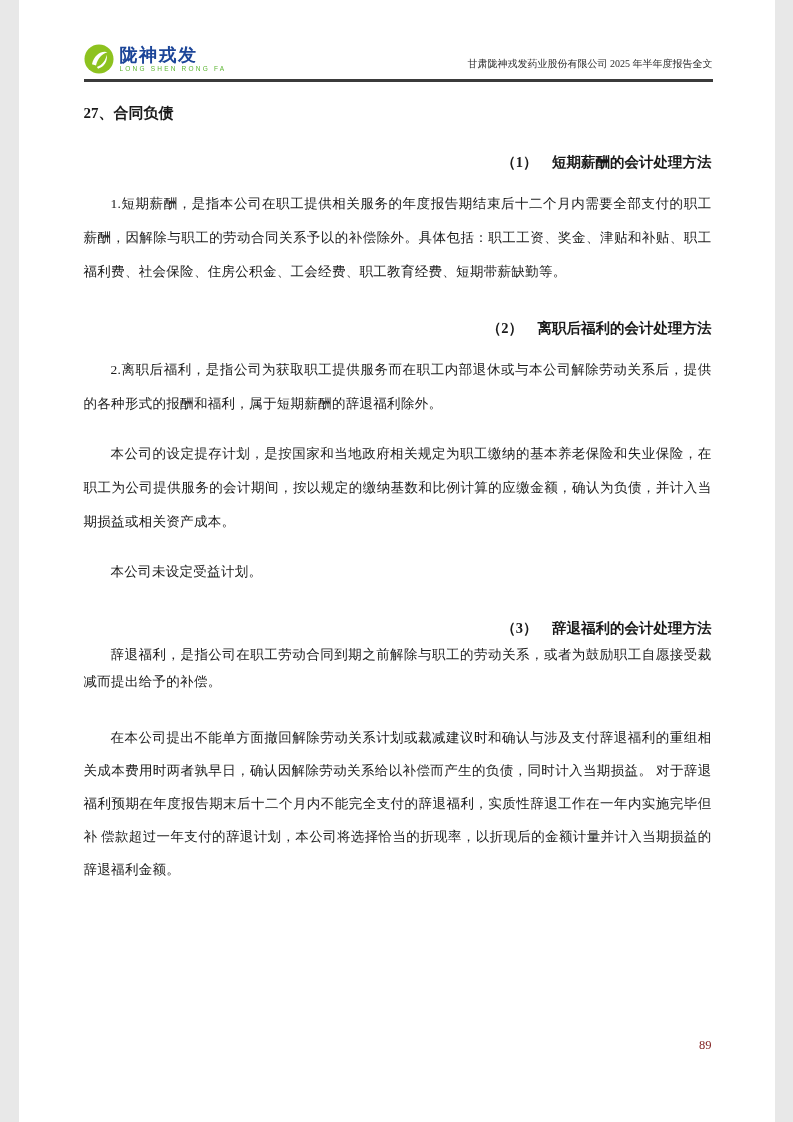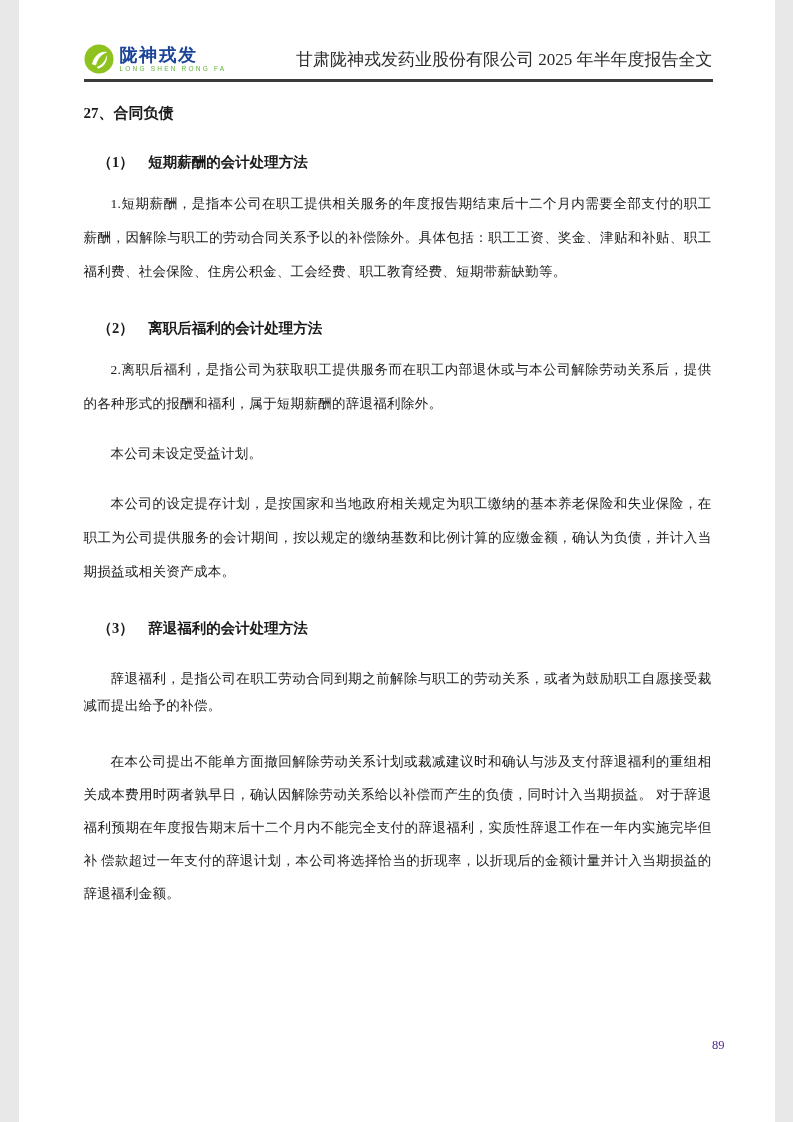--- a/index.html
+++ b/index.html
@@ -47,59 +47,60 @@
   }
   .logo-en {
     margin-top: 2px;
     font-size: 6.5px;
     color: #5cb531;
     letter-spacing: 2.2px;
     font-family: "Liberation Sans", "DejaVu Sans", sans-serif;
     white-space: nowrap;
   }
   .doc-title {
-    font-size: 17px;
+    font-size: 10px;
     color: #2b2b2b;
     padding-bottom: 3px;
     white-space: nowrap;
   }
   
   .content {
     margin: 0 63px 0 65px;
   }
   .sec-h {
     margin: 22px 0 0 0;
     font-size: 15px;
     font-weight: bold;
     line-height: 1.25;
   }
   .sub-h {
     margin: 30px 0 0 14px;
     font-size: 14.5px;
     font-weight: bold;
     line-height: 1.25;
+    text-align: right;
   }
   .para {
     margin: 16px 0 0 0;
     font-size: 13.5px;
     line-height: 34px;
     text-align: justify;
     text-align-last: left;
     text-indent: 2em;
     letter-spacing: 0.3px;
   }
-  .para.tight { line-height: 27px; margin-top: 28px; }
+  .para.tight { line-height: 27px; margin-top: 4px; }
   .para.gap   { margin-top: 26px; line-height: 33px; }
   
   .page-number {
     position: absolute;
     top: 1038px;
-    right: 50px;
+    right: 63px;
     font-size: 12.5px;
-    color: #4c1d95;
+    color: #7f1d1d;
   }
 </style>
 </head>
 <body>
 
 <div class="page">
 
   <header class="header">
     <div class="logo">
       <span class="logo-mark">
@@ -120,22 +121,22 @@
   <main class="content">
 
     <h2 class="sec-h">27、合同负债</h2>
 
 
     <h3 class="sub-h">（1）　短期薪酬的会计处理方法</h3>
     <p class="para">1.短期薪酬，是指本公司在职工提供相关服务的年度报告期结束后十二个月内需要全部支付的职工薪酬，因解除与职工的劳动合同关系予以的补偿除外。具体包括：职工工资、奖金、津贴和补贴、职工福利费、社会保险、住房公积金、工会经费、职工教育经费、短期带薪缺勤等。</p>
 
     <h3 class="sub-h">（2）　离职后福利的会计处理方法</h3>
     <p class="para">2.离职后福利，是指公司为获取职工提供服务而在职工内部退休或与本公司解除劳动关系后，提供的各种形式的报酬和福利，属于短期薪酬的辞退福利除外。</p>
+    <p class="para">本公司的设定提存计划，是按国家和当地政府相关规定为职工缴纳的基本养老保险和失业保险，在职工为公司提供服务的会计期间，按以规定的缴纳基数和比例计算的应缴金额，确认为负债，并计入当期损益或相关资产成本。</p>
     <p class="para">本公司未设定受益计划。</p>
-    <p class="para">本公司的设定提存计划，是按国家和当地政府相关规定为职工缴纳的基本养老保险和失业保险，在职工为公司提供服务的会计期间，按以规定的缴纳基数和比例计算的应缴金额，确认为负债，并计入当期损益或相关资产成本。</p>
 
     <h3 class="sub-h">（3）　辞退福利的会计处理方法</h3>
     <p class="para tight">辞退福利，是指公司在职工劳动合同到期之前解除与职工的劳动关系，或者为鼓励职工自愿接受裁减而提出给予的补偿。</p>
     <p class="para gap">在本公司提出不能单方面撤回解除劳动关系计划或裁减建议时和确认与涉及支付辞退福利的重组相关成本费用时两者孰早日，确认因解除劳动关系给以补偿而产生的负债，同时计入当期损益。 对于辞退福利预期在年度报告期末后十二个月内不能完全支付的辞退福利，实质性辞退工作在一年内实施完毕但补 偿款超过一年支付的辞退计划，本公司将选择恰当的折现率，以折现后的金额计量并计入当期损益的辞退福利金额。</p>
 
   </main>
 
   <div class="page-number">89</div>
 
 </div>

